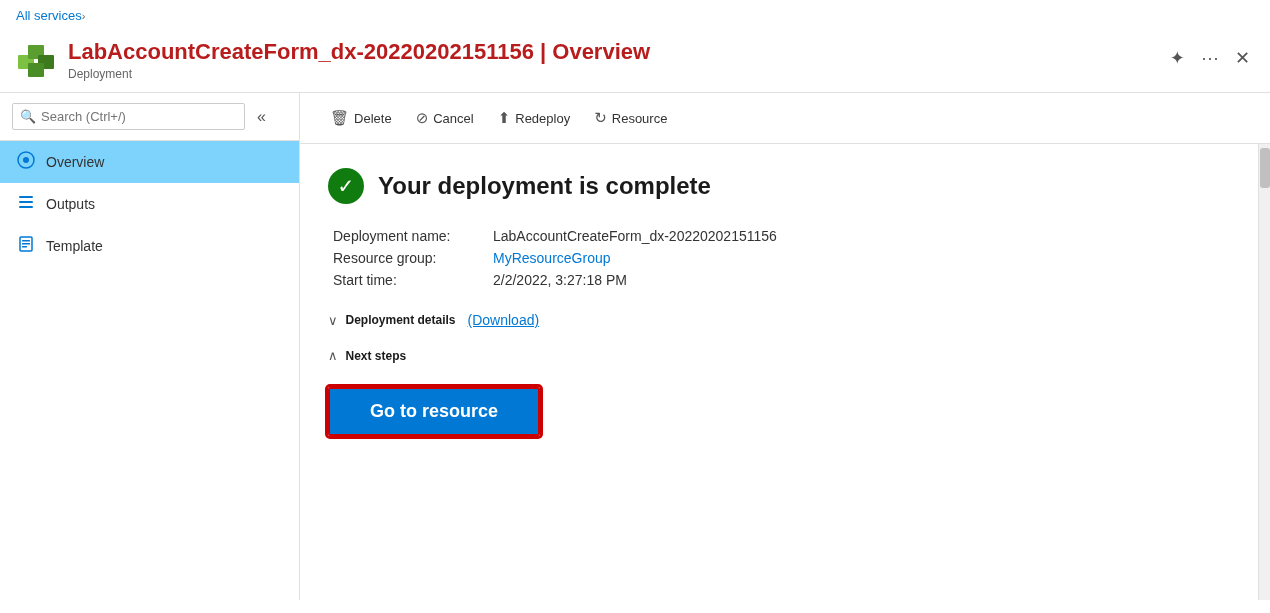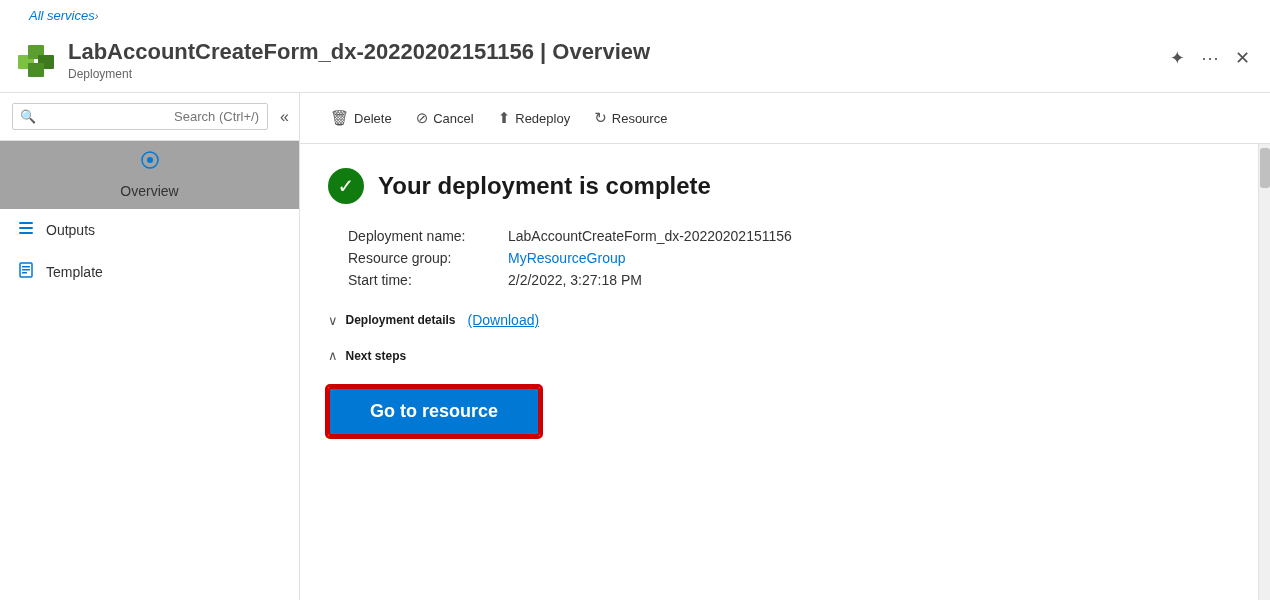--- a/index.html
+++ b/index.html
@@ -1,43 +1,42 @@
 <!DOCTYPE html>
 <html><head>
   <meta charset="utf-8">
   <style>
     * { box-sizing: border-box; margin: 0; padding: 0; }
     body { font-family: 'Segoe UI', Arial, sans-serif; font-size: 14px; color: #333; background: #fff; overflow: hidden; }
 
     .breadcrumb-bar {
-      padding: 8px 29px;
+      padding: 8px 16px;
       font-size: 13px;
       color: #0078d4;
       display: flex;
       align-items: center;
       gap: 0;
-      font-style: italic;
     }
     .breadcrumb-bar span.chevron { color: #666; font-size: 11px; }
 
     .header {
       display: flex;
       align-items: flex-start;
       padding: 8px 16px 8px 16px;
       border-bottom: 1px solid #e0e0e0;
     }
     .header-icon {
       margin-right: 12px;
       margin-top: 2px;
     }
     .header-title-block { flex: 1; }
     .header-title {
       font-size: 22px;
       font-weight: 600;
-      color: #404040;
+      color: #b91c1c;
       line-height: 1.2;
     }
     .header-subtitle {
       font-size: 12px;
       color: #666;
       margin-top: 2px;
     }
     .header-actions {
       display: flex;
       align-items: center;
@@ -72,24 +71,23 @@
       border-bottom: 1px solid #e0e0e0;
       display: flex;
       align-items: center;
       gap: 6px;
     }
     .search-bar input {
       border: 1px solid #ccc;
       border-radius: 2px;
       padding: 5px 8px 5px 28px;
       font-size: 13px;
-      width: 256px;
+      width: 233px;
       outline: none;
       color: #999;
-      text-align: right;
     }
     .search-bar-wrapper {
       position: relative;
       display: flex;
       align-items: center;
     }
     .search-bar-wrapper .search-icon-inner {
       position: absolute;
       left: 8px;
       color: #666;
@@ -107,21 +105,21 @@
 
     .nav-item {
       display: flex;
       align-items: center;
       padding: 10px 16px;
       cursor: pointer;
       gap: 10px;
       font-size: 14px;
       color: #333;
     }
-    .nav-item.active { background: #a3a3a3; font-weight: 500; flex-direction: column; }
+    .nav-item.active { background: #7dd3fc; font-weight: 500; }
     .nav-icon { font-size: 16px; color: #0078d4; width: 20px; text-align: center; }
 
     .content-area {
       flex: 1;
       display: flex;
       flex-direction: column;
       overflow: hidden;
     }
 
     .toolbar {
@@ -169,21 +167,21 @@
       font-size: 20px;
       flex-shrink: 0;
     }
     .deployment-status h2 {
       font-size: 24px;
       font-weight: 600;
       color: #1a1a1a;
     }
 
     .info-grid {
-      margin-left: 20px;
+      margin-left: 5px;
       margin-bottom: 24px;
     }
     .info-row {
       display: flex;
       align-items: baseline;
       margin-bottom: 6px;
       font-size: 14px;
       color: #333;
     }
     .info-label { min-width: 160px; font-weight: 400; }

